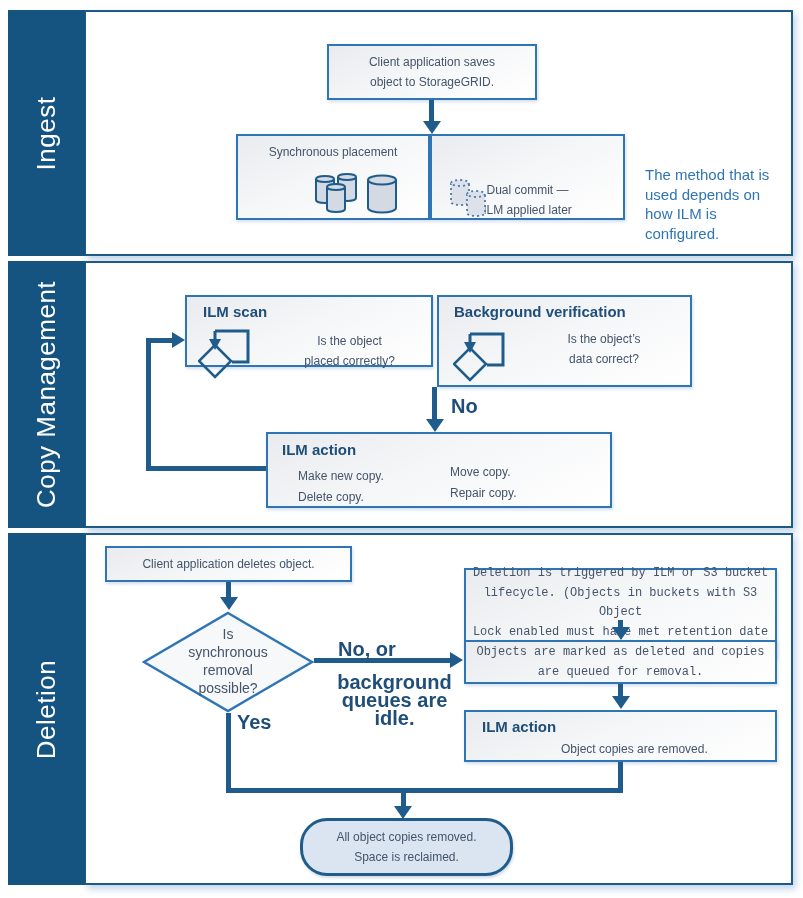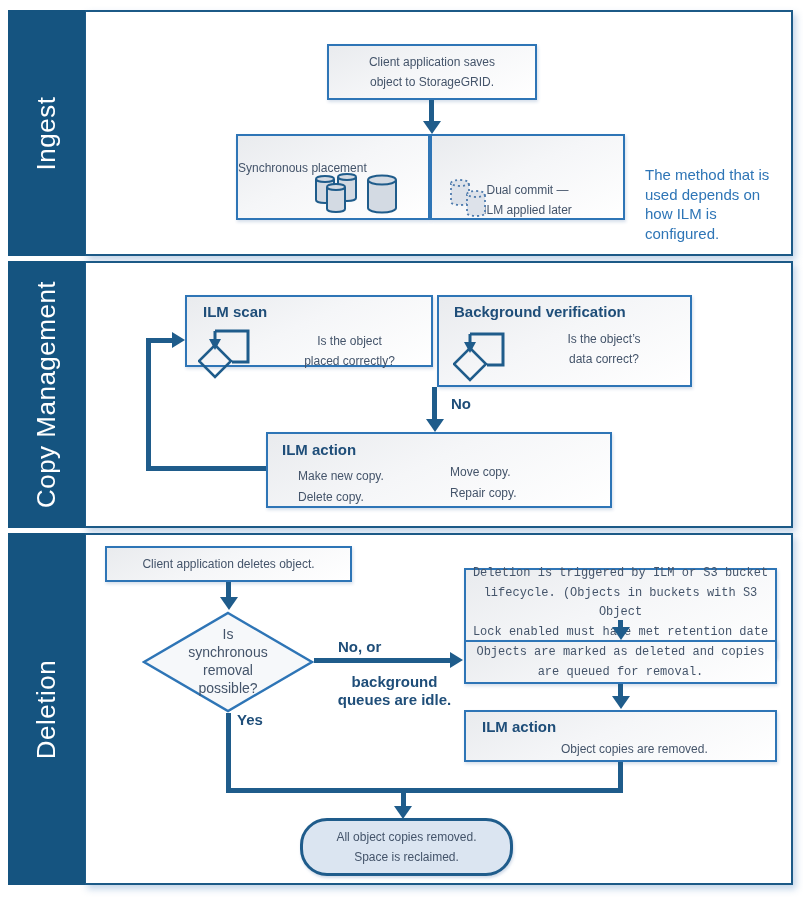--- a/index.html
+++ b/index.html
@@ -13,21 +13,21 @@
         display:flex;align-items:center;justify-content:center;}
   .side-label{transform:rotate(-90deg);white-space:nowrap;color:#fff;font-size:26px;letter-spacing:.5px;}
   .section{position:absolute;left:84px;width:709px;border:2px solid #1c5a87;background:#fff;
         box-shadow:3px 4px 7px rgba(120,160,205,.45);box-sizing:border-box;}
   .fbox{position:absolute;border:2px solid var(--box-border);box-sizing:border-box;
         background:linear-gradient(155deg,#e9ebee 0%,#f5f6f8 45%,#ffffff 100%);
         box-shadow:1px 2px 3px rgba(120,150,190,.3);}
   .center-flex{display:flex;align-items:center;justify-content:center;text-align:center;}
   .txt{position:absolute;white-space:pre-line;}
   .body-txt{font-size:12px;line-height:20px;color:var(--body);}
-  .bold-lbl{font-weight:bold;color:var(--heading);font-size:15px;}
+  .bold-lbl{font-weight:bold;color:var(--heading);font-size:20px;}
   .box-title{position:absolute;font-weight:bold;color:var(--heading);font-size:15px;}
   .vl{position:absolute;width:5px;background:var(--line);}
   .hl{position:absolute;height:5px;background:var(--line);}
   .ah-down{position:absolute;width:0;height:0;border-left:9px solid transparent;
         border-right:9px solid transparent;border-top:13px solid var(--line);}
   .ah-right{position:absolute;width:0;height:0;border-top:8px solid transparent;
         border-bottom:8px solid transparent;border-left:13px solid var(--line);}
   .stadium{position:absolute;border:3px solid var(--line);border-radius:27px;
         background:var(--stadium-fill);box-shadow:1px 2px 3px rgba(120,150,190,.35);}
 </style>
@@ -50,21 +50,21 @@
     <span class="side-label">Deletion</span>
   </div>
 
   <div class="fbox center-flex body-txt" style="left:327px;top:44px;width:210px;height:56px;white-space:pre-line;">Client application saves
 object to StorageGRID.</div>
 
   <div class="vl" style="left:429px;top:100px;height:23px;"></div>
   <div class="ah-down" style="left:423px;top:121px;"></div>
 
   <div class="fbox" style="left:236px;top:134px;width:194px;height:86px;">
-    <div class="txt body-txt" style="left:0;top:6px;width:100%;text-align:left;margin-top:16px;">Synchronous placement</div>
+    <div class="txt body-txt" style="left:0;top:6px;width:100%;text-align:center;">Synchronous placement</div>
     <svg width="86" height="44" viewBox="0 0 86 44" style="position:absolute;left:76px;top:36px;">
       <g stroke="#1f5c8b" stroke-width="2" fill="#d3dae3">
         <path d="M2 7 V28 A9 3 0 0 0 20 28 V7"></path>
           <ellipse cx="11" cy="7" rx="9" ry="3"></ellipse>
         <path d="M24 5 V26 A9 3 0 0 0 42 26 V5"></path>
           <ellipse cx="33" cy="5" rx="9" ry="3"></ellipse>
         <path d="M13 15 V37 A9 3 0 0 0 31 37 V15"></path>
           <ellipse cx="22" cy="15" rx="9" ry="3"></ellipse>
         <path d="M54 8 V36 A14 4.5 0 0 0 82 36 V8"></path>
           <ellipse cx="68" cy="8" rx="14" ry="4.5"></ellipse>

